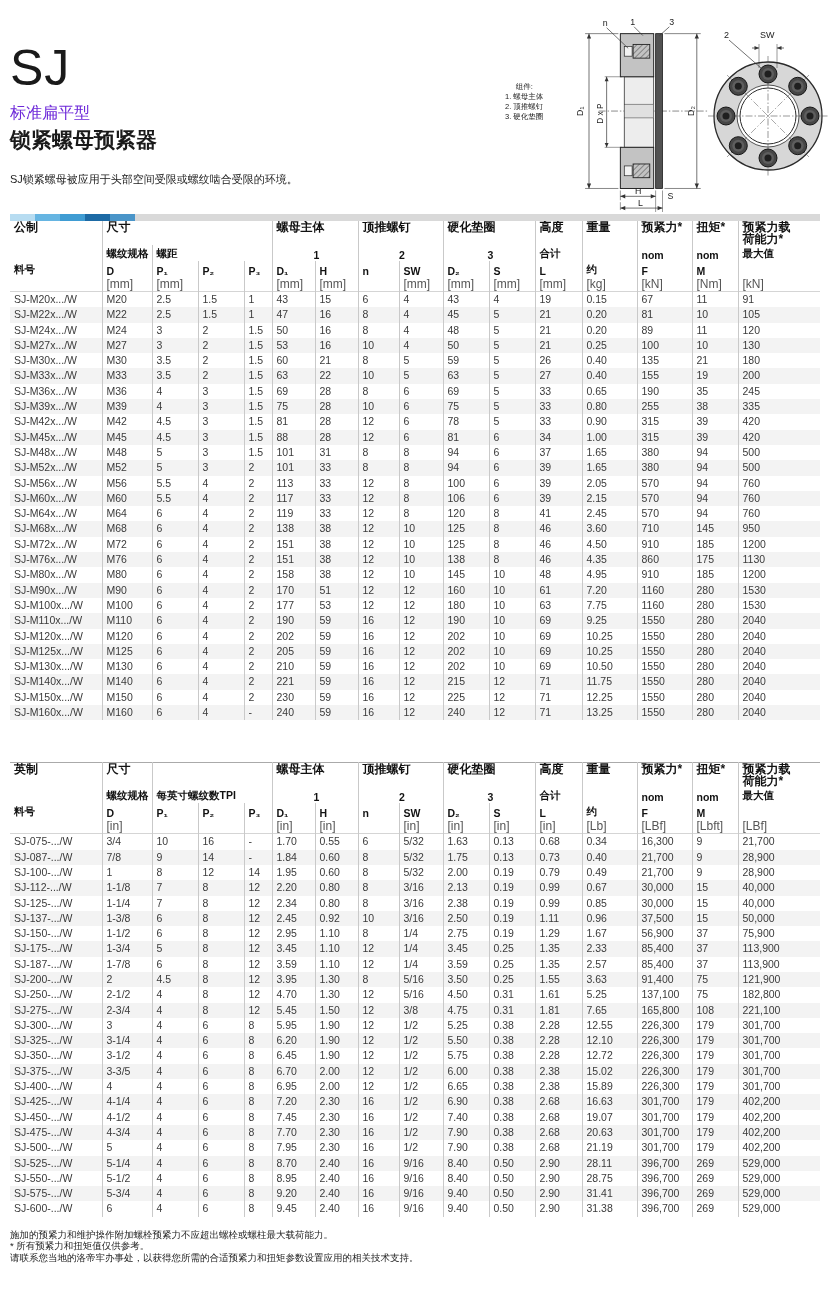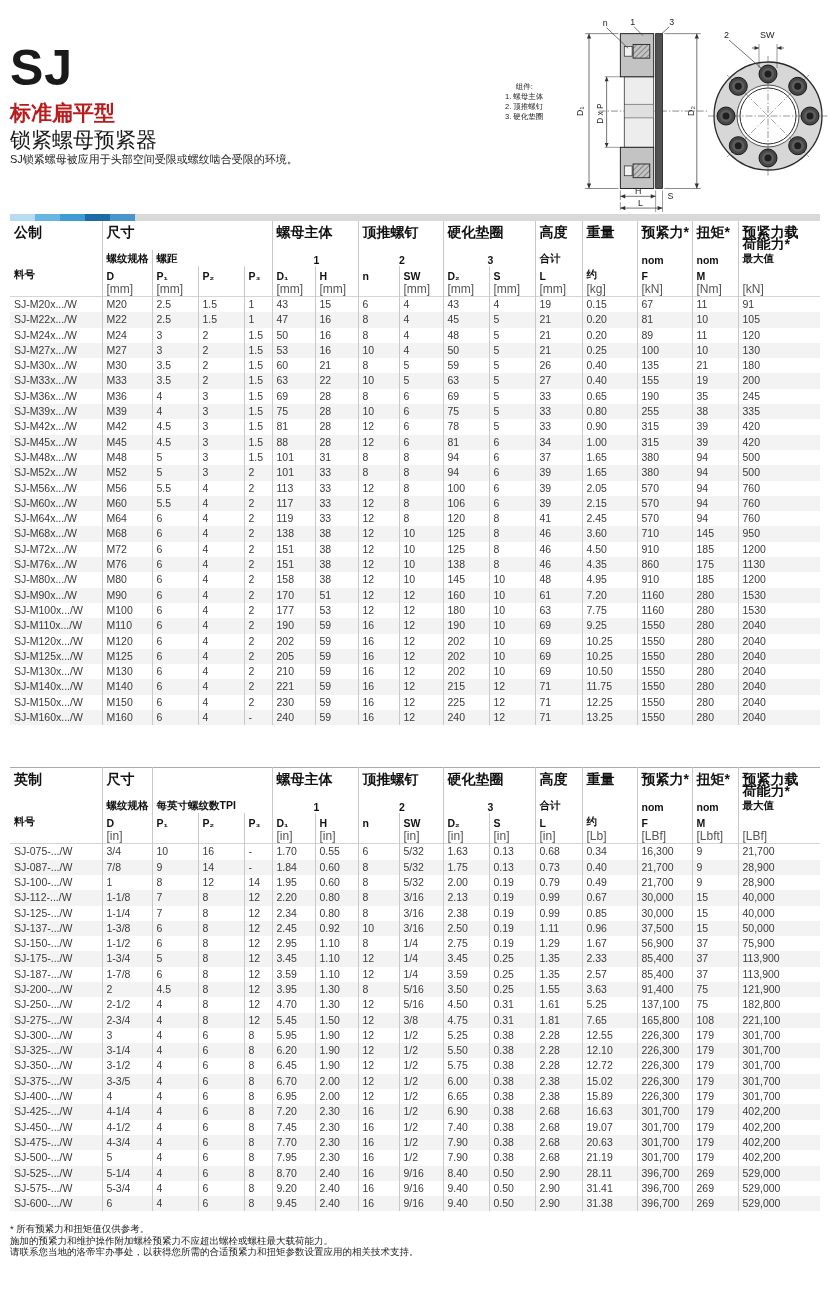--- a/index.html
+++ b/index.html
@@ -2,41 +2,41 @@
 <html><head>
 <meta charset="utf-8">
 <style>
   html,body{margin:0;padding:0;background:#fff;}
   body{font-family:"Liberation Sans","DejaVu Sans",sans-serif;color:#333;}
   .page{position:relative;width:830px;height:1313px;background:#fff;overflow:hidden;}
   .content{padding:0 10px;}
 
   
   .hd{position:relative;height:212px;}
-  .title{position:absolute;left:0;top:42px;font-size:50px;font-weight:700;color:#1a1a1a;letter-spacing:1px;line-height:52px;}
-  .sub1{position:absolute;left:0;top:100px;font-size:21px;color:#b91c1c;line-height:26px;font-weight:700;}
-  .sub2{position:absolute;left:0;top:127px;font-size:21px;color:#1a1a1a;line-height:26px;font-weight:400;}
-  .desc{position:absolute;left:0;top:152px;font-size:11px;color:#222;}
+  .title{position:absolute;left:0;top:42px;font-size:50px;font-weight:400;color:#1a1a1a;letter-spacing:1px;line-height:52px;}
+  .sub1{position:absolute;left:0;top:100px;font-size:16px;color:#6d28d9;line-height:26px;font-weight:400;}
+  .sub2{position:absolute;left:0;top:127px;font-size:21px;color:#1a1a1a;line-height:26px;font-weight:700;}
+  .desc{position:absolute;left:0;top:172px;font-size:11px;color:#222;}
   .legend{position:absolute;left:495px;top:82px;font-size:7.5px;line-height:10px;color:#222;text-align:center;}
   .diag1{position:absolute;left:548px;top:16px;}
   .diag2{position:absolute;left:694px;top:28px;}
   svg text{font-family:"Liberation Sans","DejaVu Sans",sans-serif;fill:#222;}
 
   
   .brandbar{display:flex;height:7px;width:810px;margin-top:2px;}
   .brandbar span{display:block;height:100%;}
 
   
   table{border-collapse:collapse;table-layout:fixed;width:810px;font-size:10.5px;}
   th,td{padding:0 1px 0 4px;text-align:left;vertical-align:bottom;overflow:hidden;white-space:nowrap;}
   th{font-weight:bold;color:#111;}
   td{height:15.3px;line-height:15.3px;color:#3a3a3a;}
   tbody tr:nth-child(even){background:#f3f3f3;}
   th+th,td+td{border-left:1px solid #c9c9c9;}
-  tr.r1 th{height:24px;font-size:14px;vertical-align:top;padding-top:5px;white-space:normal;line-height:12px;}
+  tr.r1 th{height:24px;font-size:12px;vertical-align:top;white-space:normal;line-height:12px;}
   tr.r2 th{height:16px;font-size:10.5px;margin-top:44px;}
   tr.r3 th{height:16px;font-size:10.5px;}
   tr.r4 th{height:14px;font-weight:normal;color:#555;font-size:12px;}
   th.ctr{text-align:center;}
   .cap span{display:block;}
   .imperial{margin-top:42px;border-top:1px solid #aaa;}
   thead{border-bottom:1px solid #d5d5d5;}
 
   
   .notes{margin-top:12px;font-size:9.5px;line-height:11.5px;color:#222;}
@@ -1266,20 +1266,38 @@
             <td>9/16</td>
             <td>8.40</td>
             <td>0.50</td>
             <td>2.90</td>
             <td>28.11</td>
             <td>396,700</td>
             <td>269</td>
             <td>529,000</td>
           </tr>
           <tr>
+            <td>SJ-550-.../W</td>
+            <td>5-1/2</td>
+            <td>4</td>
+            <td>6</td>
+            <td>8</td>
+            <td>8.95</td>
+            <td>2.40</td>
+            <td>16</td>
+            <td>9/16</td>
+            <td>8.40</td>
+            <td>0.50</td>
+            <td>2.90</td>
+            <td>28.75</td>
+            <td>396,700</td>
+            <td>269</td>
+            <td>529,000</td>
+          </tr>
+          <tr>
             <td>SJ-575-.../W</td>
             <td>5-3/4</td>
             <td>4</td>
             <td>6</td>
             <td>8</td>
             <td>9.20</td>
             <td>2.40</td>
             <td>16</td>
             <td>9/16</td>
             <td>9.40</td>
@@ -1305,19 +1323,19 @@
             <td>2.90</td>
             <td>31.38</td>
             <td>396,700</td>
             <td>269</td>
             <td>529,000</td>
           </tr>
         </tbody>
     </table>
 
     <div class="notes">
+      <p>施加的预紧力和维护操作附加螺栓预紧力不应超出螺栓或螺柱最大载荷能力。</p>
       <p>* 所有预紧力和扭矩值仅供参考。</p>
-      <p>施加的预紧力和维护操作附加螺栓预紧力不应超出螺栓或螺柱最大载荷能力。</p>
       <p>请联系您当地的洛帝牢办事处，以获得您所需的合适预紧力和扭矩参数设置应用的相关技术支持。</p>
     </div>
 
   </div>
 </div>
 
 </body></html>

